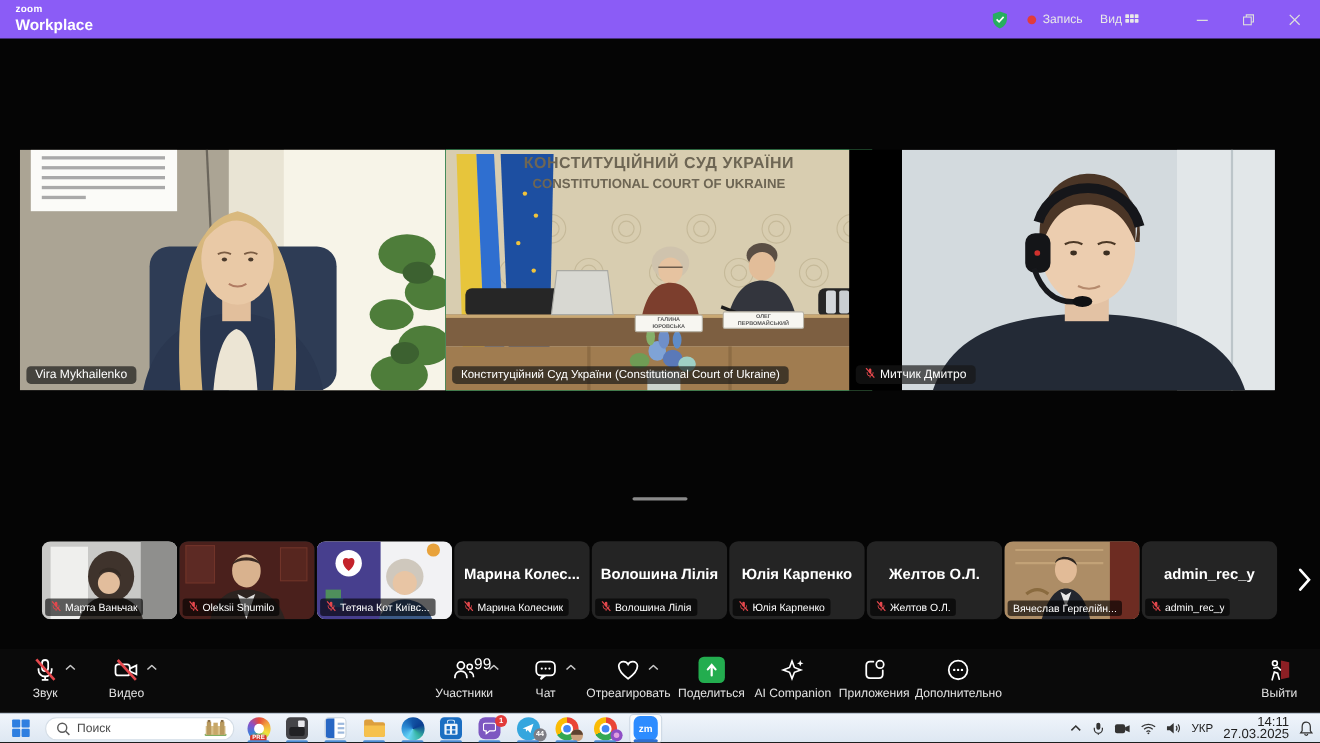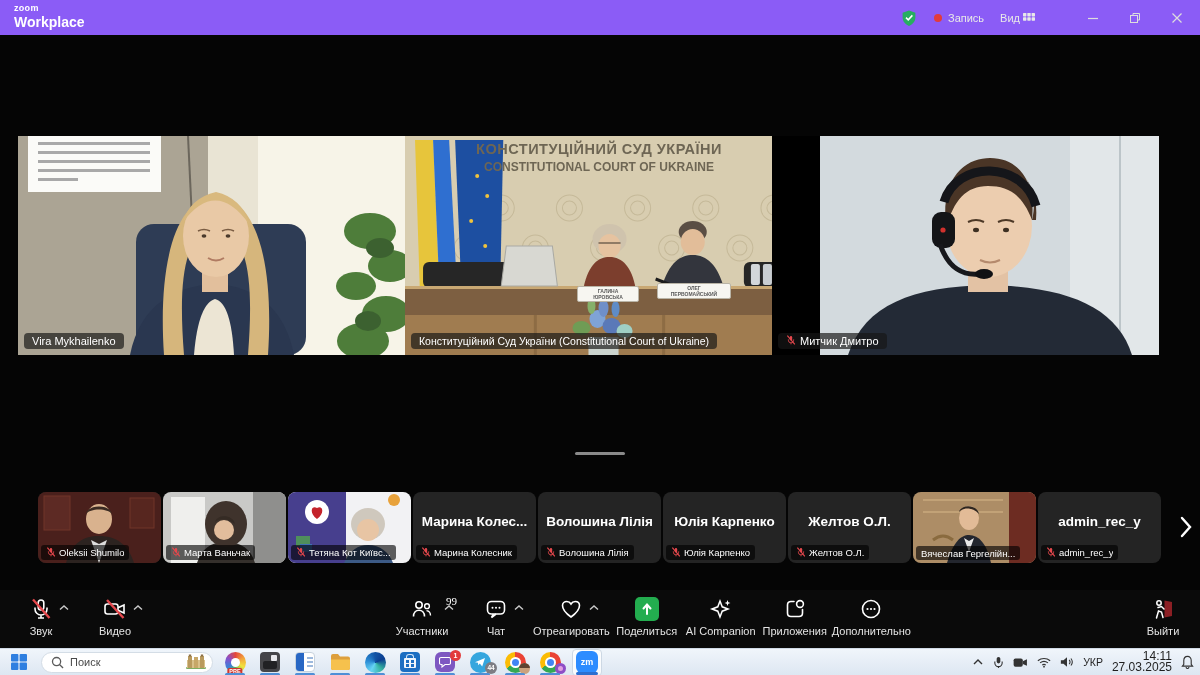--- a/index.html
+++ b/index.html
@@ -55,21 +55,21 @@
   .toolbar { position:absolute; left:0; right:0; top:590px; height:58px; background:#0a0a0a; }
   .tgroup { position:absolute; top:7px; display:flex; }
   .tg-left { left:11px; gap:14px; }
   .tg-center { left:385px; gap:0; }
   .tg-right { right:14px; }
   .tbtn { position:relative; min-width:74px; display:flex; flex-direction:column; align-items:center;
     color:#e3e3e3; font-size:11px; gap:4px; }
   .tg-left .tbtn { min-width:60px; }
   .tbtn .ic { height:24px; display:flex; align-items:center; justify-content:center; position:relative; }
   .caret { position:absolute; top:4px; left:50%; margin-left:18px; }
-  .pcount { position:absolute; top:-2px; left:50%; margin-left:24px; font-size:11px; color:#fff;font-family:Liberation Serif, serif; }
+  .pcount { position:absolute; top:-2px; left:50%; margin-left:9px; font-size:14px; color:#fff; }
   .sharebox { width:24px; height:24px; border-radius:5px; background:#23ad4f; display:flex;
     align-items:center; justify-content:center; }
 
   
   .taskbar { position:absolute; left:0; right:0; bottom:0; height:27px;
     background:linear-gradient(#f0f5fb,#dde7f2); border-top:1px solid #cfdae6;
     display:flex; align-items:center; padding:0 6px; gap:9px; }
   .tico { position:relative; width:26px; height:27px; display:flex; align-items:center; justify-content:center; flex:none; }
   .runbar { position:absolute; bottom:0; left:3px; right:3px; height:3px; background:#4f8fd6; border-radius:2px; }
   .search { width:172px; height:21px; background:#fff; border:1px solid #d4dde6; border-radius:11px;
@@ -318,61 +318,61 @@
       </div>
     </div>
   </div>
 
   <div class="divider"></div>
 
   <div class="strip">
 
     <div class="fs">
       <svg class="scene" viewBox="0 0 123 71" preserveAspectRatio="none">
+        <rect width="123" height="71" fill="#c9c9c7"></rect>
+        <rect x="8" y="5" width="34" height="66" fill="#efefed"></rect>
+        <rect x="90" y="0" width="33" height="71" fill="#8f8f8d"></rect>
+        <path d="M34 71 C40 54 50 50 63 50 C78 50 88 57 92 71 Z" fill="#35302c"></path>
+        <ellipse cx="63" cy="32" rx="21" ry="23" fill="#3f332c"></ellipse>
+        <ellipse cx="61" cy="38" rx="10" ry="10" fill="#e2bd9c"></ellipse>
+        <path d="M52 30 C54 22 70 22 72 32 C66 26 56 26 52 30 Z" fill="#352b24"></path>
+      </svg>
+      <div class="fslabel">
+          <span class="mic-slot">
+  <svg width="10" height="10" viewBox="0 0 12 12">
+    <rect x="4.6" y="1.2" width="2.8" height="5.2" rx="1.4" fill="#e5484d"></rect>
+    <path d="M2.8 5.2 v1 a3.2 3.2 0 0 0 6.4 0 v-1" fill="none" stroke="#e5484d" stroke-width="1"></path>
+    <path d="M6 9.4 V11.2" stroke="#e5484d" stroke-width="1"></path>
+    <path d="M1.6 0.8 L10.6 11.2" stroke="#e5484d" stroke-width="1.4"></path>
+  </svg>
+</span>
+          <span>Марта Ваньчак</span>
+        </div>
+    </div>
+
+    <div class="fs">
+      <svg class="scene" viewBox="0 0 123 71" preserveAspectRatio="none">
         <rect width="123" height="71" fill="#4a201c"></rect>
         <rect x="6" y="4" width="26" height="34" fill="#5d2a24" stroke="#713429"></rect>
         <rect x="92" y="6" width="24" height="30" fill="#57261f" stroke="#713429"></rect>
         <ellipse cx="61" cy="27" rx="13" ry="15" fill="#d9b28e"></ellipse>
         <path d="M48 22 C50 12 72 12 74 22 C70 16 52 16 48 22 Z" fill="#3a2a22"></path>
         <path d="M28 71 C34 50 46 44 61 44 C78 44 90 52 96 71 Z" fill="#2c2320"></path>
         <path d="M53 48 L61 71 L69 48 L61 52 Z" fill="#ddd"></path>
       </svg>
       <div class="fslabel">
           <span class="mic-slot">
   <svg width="10" height="10" viewBox="0 0 12 12">
     <rect x="4.6" y="1.2" width="2.8" height="5.2" rx="1.4" fill="#e5484d"></rect>
     <path d="M2.8 5.2 v1 a3.2 3.2 0 0 0 6.4 0 v-1" fill="none" stroke="#e5484d" stroke-width="1"></path>
     <path d="M6 9.4 V11.2" stroke="#e5484d" stroke-width="1"></path>
     <path d="M1.6 0.8 L10.6 11.2" stroke="#e5484d" stroke-width="1.4"></path>
   </svg>
 </span>
           <span>Oleksii Shumilo</span>
-        </div>
-    </div>
-
-    <div class="fs">
-      <svg class="scene" viewBox="0 0 123 71" preserveAspectRatio="none">
-        <rect width="123" height="71" fill="#c9c9c7"></rect>
-        <rect x="8" y="5" width="34" height="66" fill="#efefed"></rect>
-        <rect x="90" y="0" width="33" height="71" fill="#8f8f8d"></rect>
-        <path d="M34 71 C40 54 50 50 63 50 C78 50 88 57 92 71 Z" fill="#35302c"></path>
-        <ellipse cx="63" cy="32" rx="21" ry="23" fill="#3f332c"></ellipse>
-        <ellipse cx="61" cy="38" rx="10" ry="10" fill="#e2bd9c"></ellipse>
-        <path d="M52 30 C54 22 70 22 72 32 C66 26 56 26 52 30 Z" fill="#352b24"></path>
-      </svg>
-      <div class="fslabel">
-          <span class="mic-slot">
-  <svg width="10" height="10" viewBox="0 0 12 12">
-    <rect x="4.6" y="1.2" width="2.8" height="5.2" rx="1.4" fill="#e5484d"></rect>
-    <path d="M2.8 5.2 v1 a3.2 3.2 0 0 0 6.4 0 v-1" fill="none" stroke="#e5484d" stroke-width="1"></path>
-    <path d="M6 9.4 V11.2" stroke="#e5484d" stroke-width="1"></path>
-    <path d="M1.6 0.8 L10.6 11.2" stroke="#e5484d" stroke-width="1.4"></path>
-  </svg>
-</span>
-          <span>Марта Ваньчак</span>
         </div>
     </div>
 
     <div class="fs">
       <svg class="scene" viewBox="0 0 123 71" preserveAspectRatio="none">
         <rect width="123" height="71" fill="#f2f2f4"></rect>
         <rect width="58" height="71" fill="#473f8e"></rect>
         <circle cx="29" cy="20" r="12" fill="#fff"></circle>
         <path d="M29 27 C21 21 23 13 29 16 C35 13 37 21 29 27 Z" fill="#c4232b"></path>
         <circle cx="106" cy="8" r="6" fill="#e8a23b"></circle>

